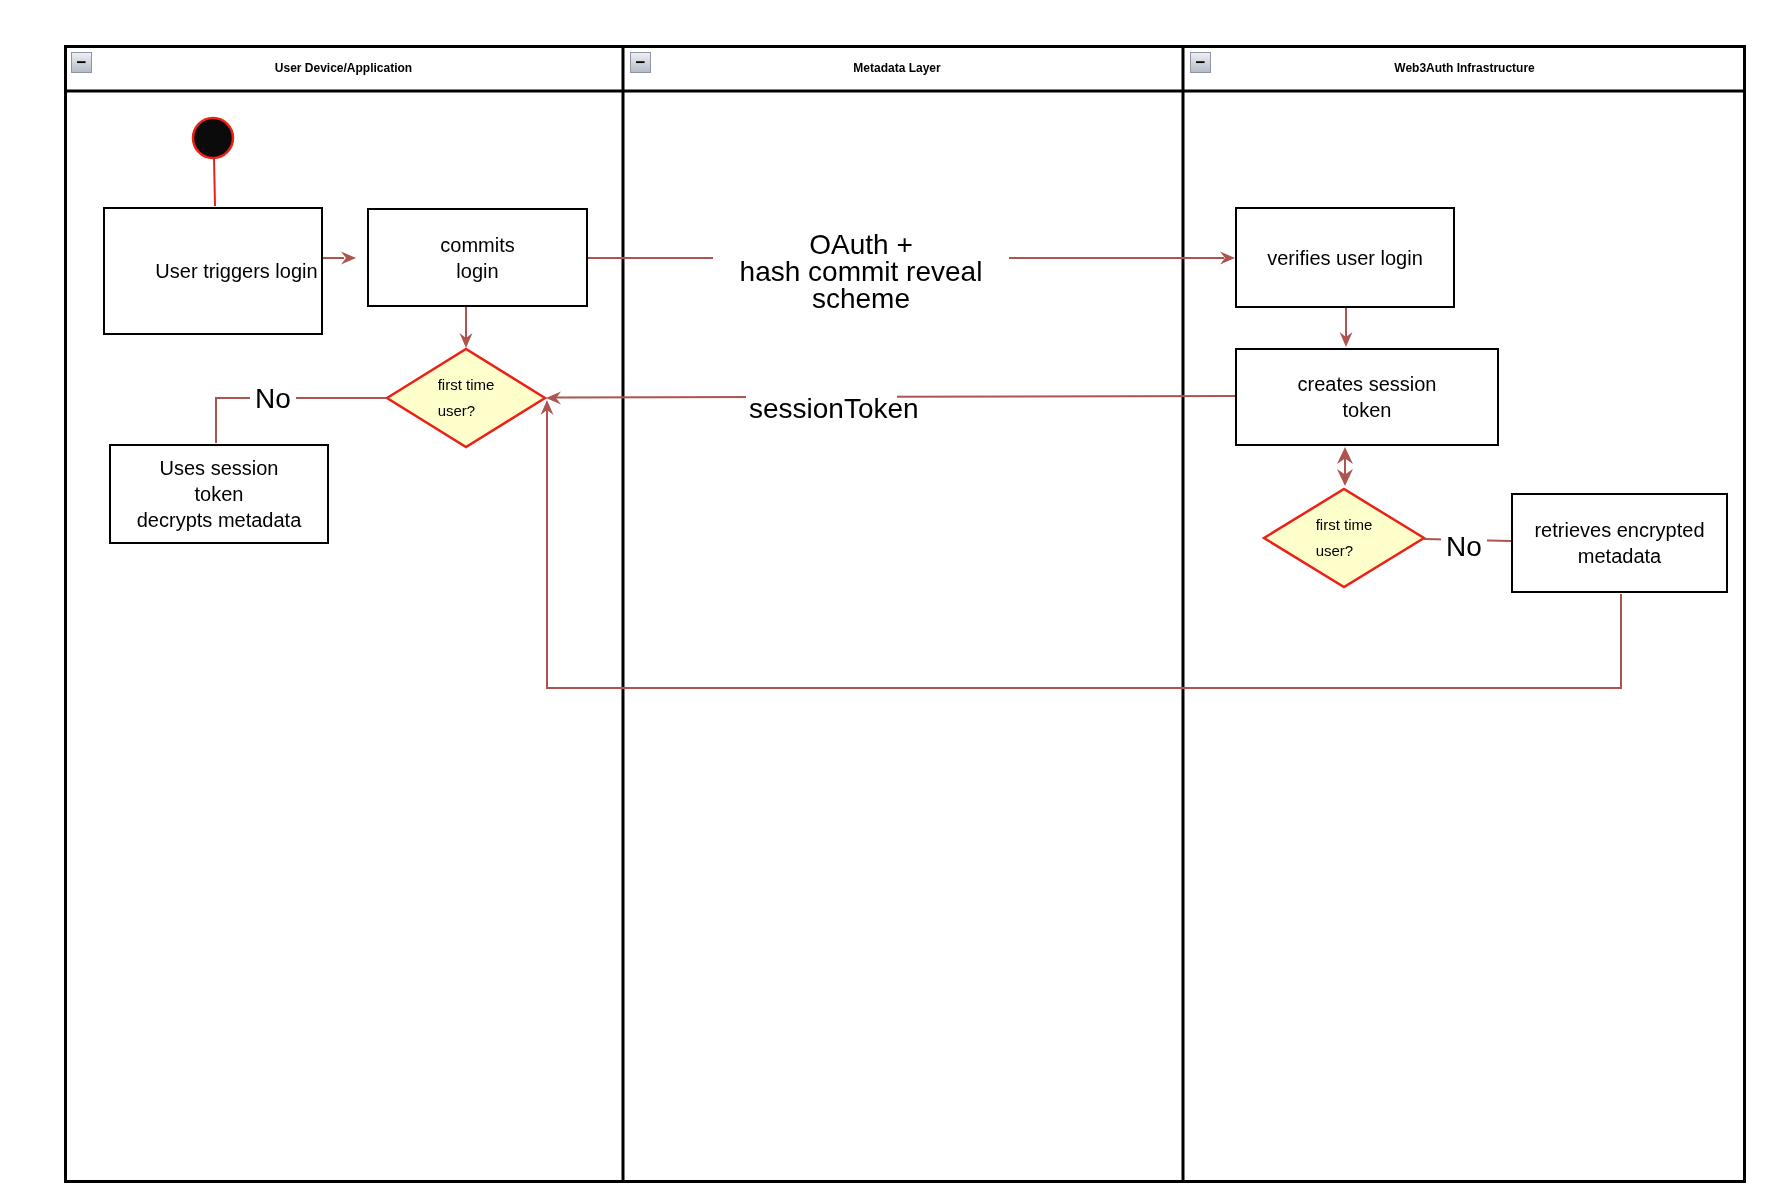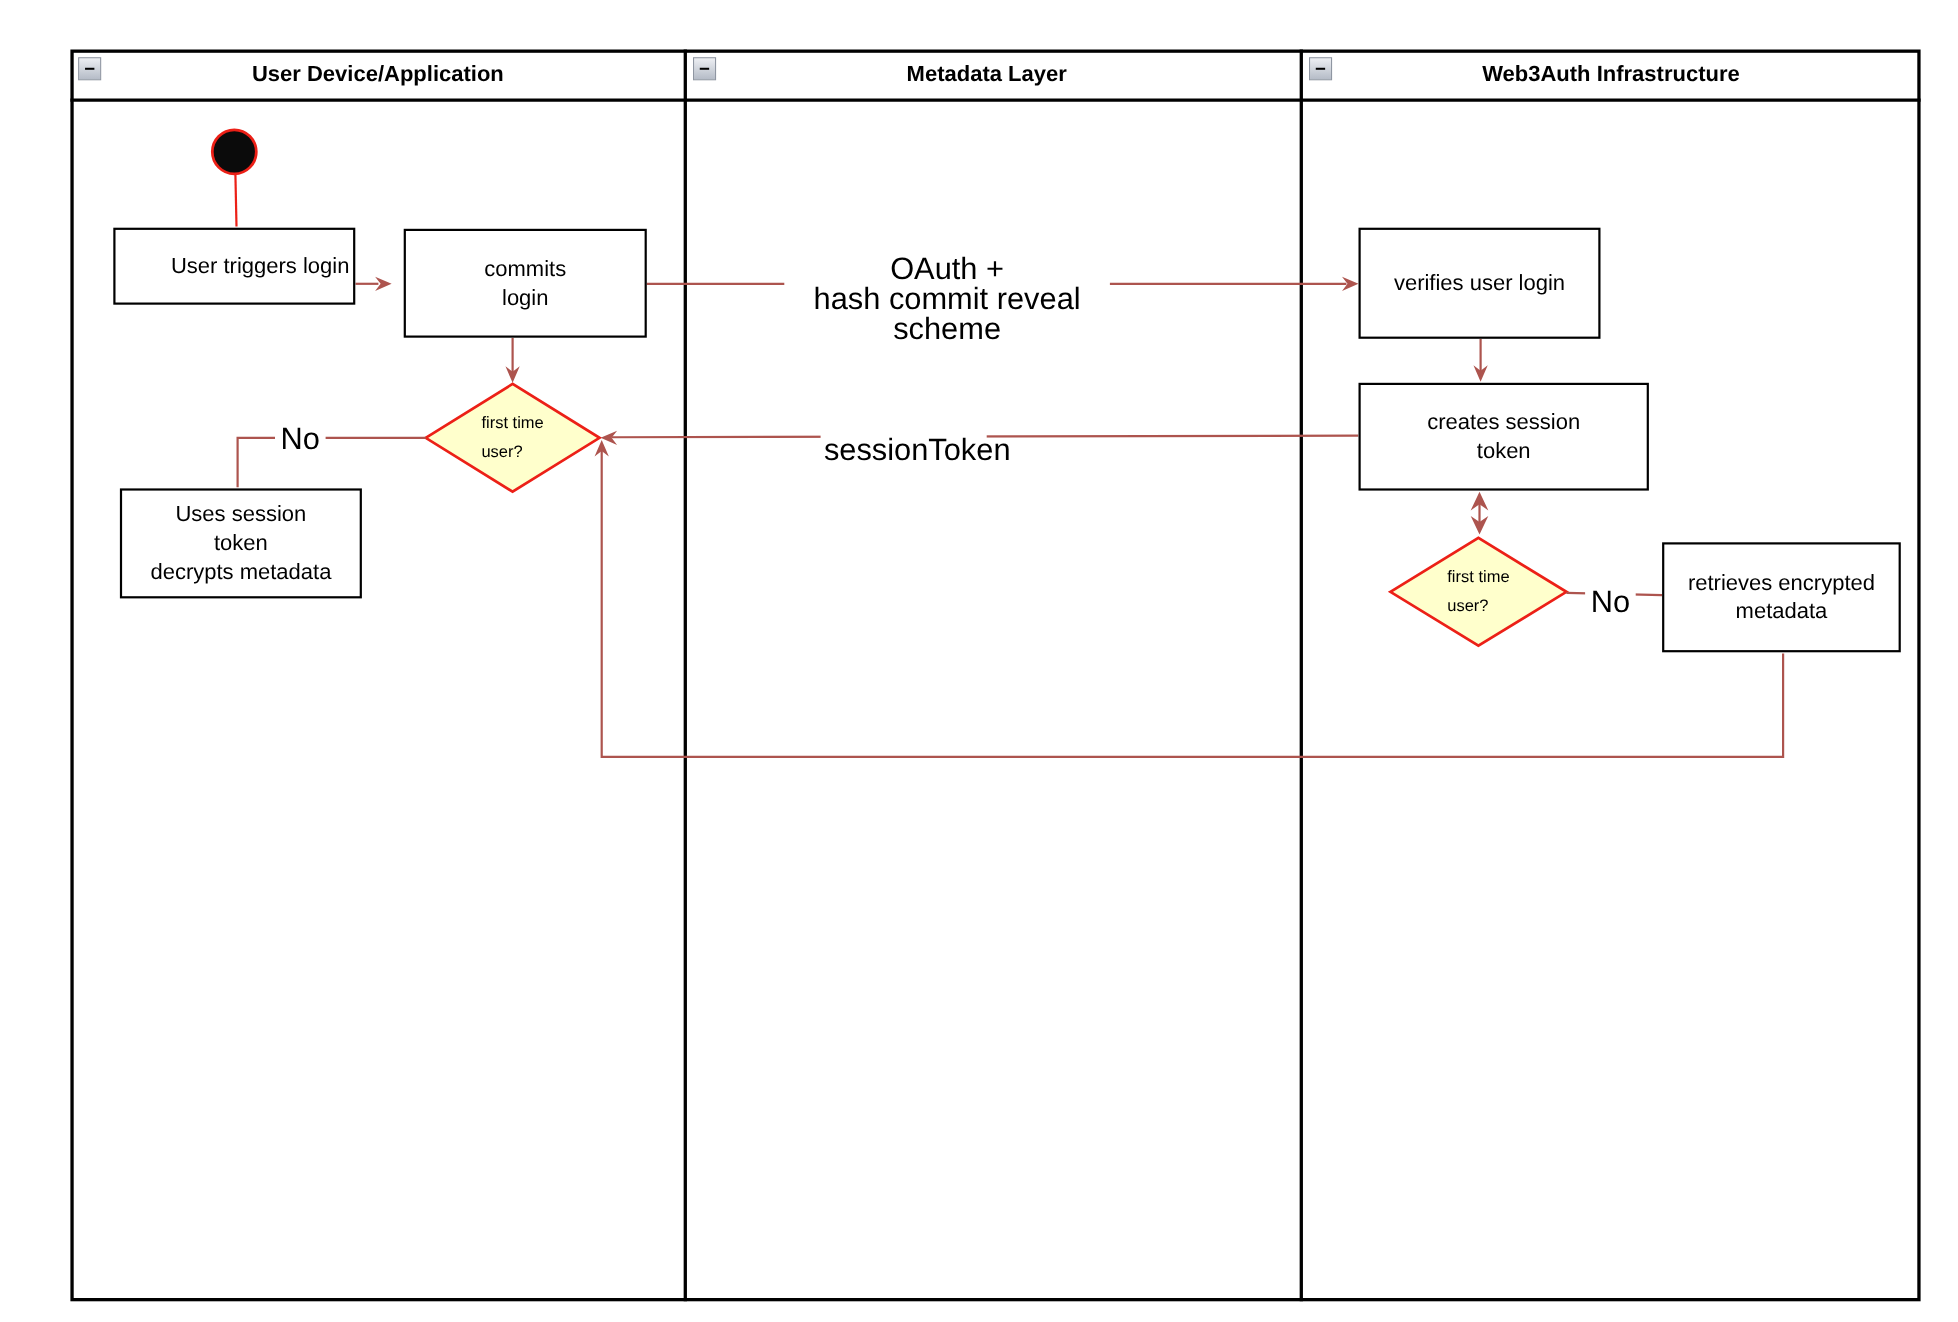--- a/index.html
+++ b/index.html
@@ -3,21 +3,21 @@
 <meta charset="utf-8">
 <style>
   html,body{margin:0;padding:0;background:#ffffff;}
   .canvas{
     position:relative;width:1780px;height:1202px;background:#ffffff;
     font-family:"Liberation Sans",sans-serif;color:#000;overflow:hidden;
   }
   svg.overlay{position:absolute;left:0;top:0;width:1780px;height:1202px;}
   .lane-title{
     position:absolute;top:45px;height:46px;display:flex;align-items:center;
-    justify-content:center;font-weight:bold;font-size:20px;color:#000;
+    justify-content:center;font-weight:bold;font-size:12px;color:#000;
   }
   .collapse-btn{
     position:absolute;top:52px;width:21px;height:21px;box-sizing:border-box;
     border:1px solid #8f96a2;background:linear-gradient(#edeff3,#b5bcc7);
     display:flex;align-items:center;justify-content:center;
     font-size:17px;font-weight:bold;line-height:1;color:#000;cursor:pointer;
   }
   .node{
     position:absolute;background:#ffffff;border:2.5px solid #000;box-sizing:border-box;
     display:flex;align-items:center;justify-content:center;text-align:center;
@@ -105,21 +105,21 @@
   <div class="collapse-btn" style="left:71px;">
       <span>−</span>
     </div>
   <div class="collapse-btn" style="left:630px;">
       <span>−</span>
     </div>
   <div class="collapse-btn" style="left:1190px;">
       <span>−</span>
     </div>
 
-  <div class="node" style="left:103px;top:207px;width:220px;height:70px;padding-left:47px;">User triggers login</div>
+  <div class="node" style="left:103px;top:207px;width:220px;height:128px;padding-left:47px;">User triggers login</div>
   <div class="node" style="left:355px;top:208px;width:221px;height:99px;margin-left:12px;">commits
 login</div>
   <div class="node" style="left:1235px;top:207px;width:220px;height:101px;">verifies user login</div>
   <div class="node" style="left:1235px;top:348px;width:264px;height:98px;">creates session
 token</div>
   <div class="node" style="left:1511px;top:493px;width:217px;height:100px;">retrieves encrypted
 metadata</div>
   <div class="node" style="left:109px;top:444px;width:220px;height:100px;">Uses session
 token
 decrypts metadata</div>

